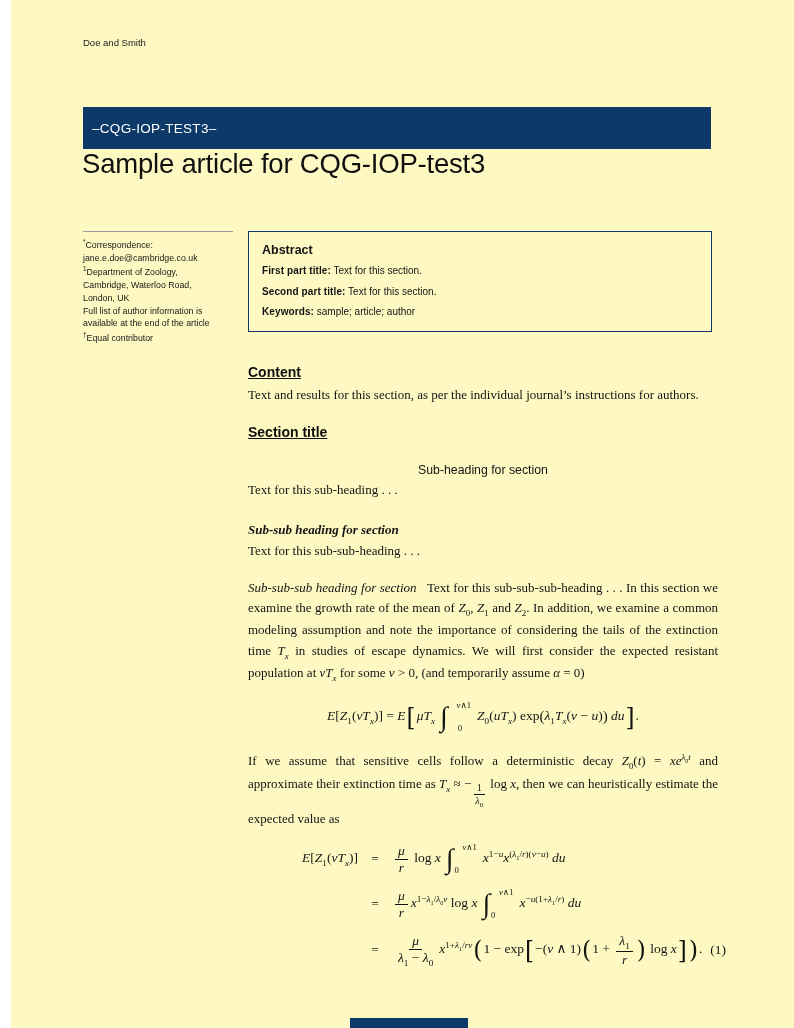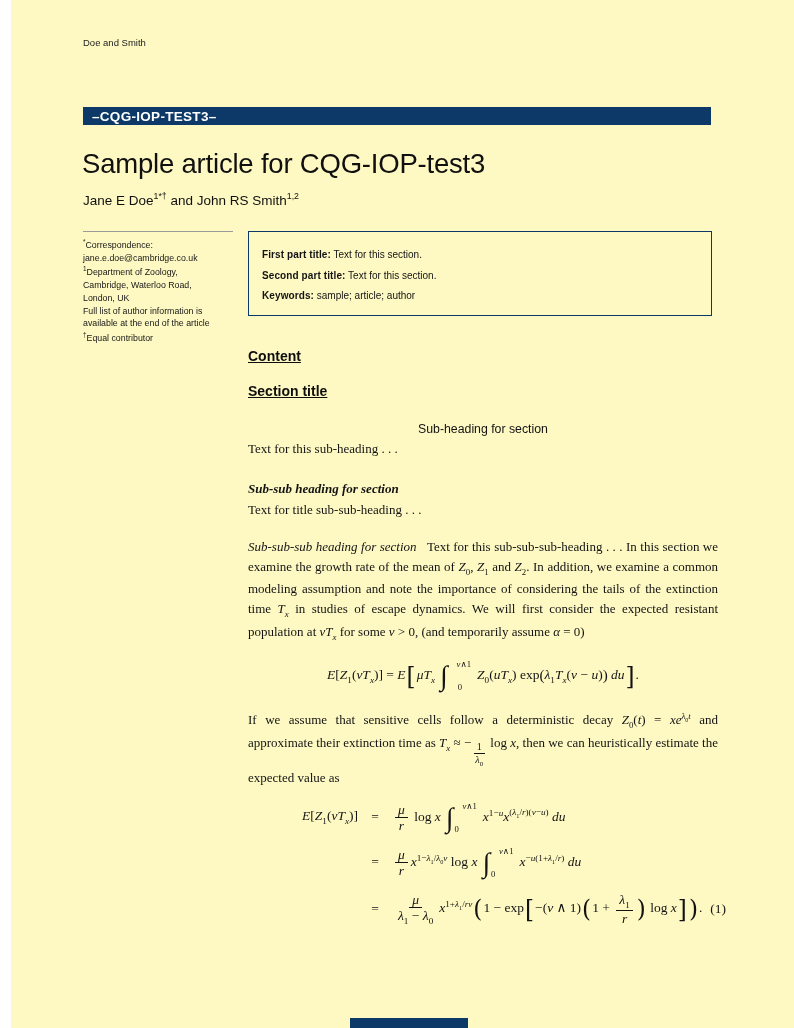--- a/index.html
+++ b/index.html
@@ -1,23 +1,23 @@
 <!DOCTYPE html>
 <html><head>
 <meta charset="utf-8">
 <style>
   html,body{margin:0;padding:0;background:#ffffff;}
   .page{position:relative;width:794px;height:1028px;background:#fef9c3;
         font-family:"Liberation Sans","DejaVu Sans",sans-serif;color:#131313;overflow:hidden;margin-left:11px;}
 
   .running-head{position:absolute;top:37px;left:72px;font-size:9.5px;color:#222;}
 
-  .banner{position:absolute;top:107px;left:72px;width:628px;height:18px;background:#0c3968;
+  .banner{position:absolute;top:107px;left:72px;width:628px;height:42px;background:#0c3968;
           color:#ffffff;display:flex;align-items:center;box-sizing:border-box;padding-left:9px;
-          font-weight:bold;font-size:13.5px;letter-spacing:.3px;}
+          font-weight:normal;font-size:13.5px;letter-spacing:.3px;}
 
   .title{position:absolute;top:148px;left:71px;margin:0;font-size:27.5px;font-weight:500;
          letter-spacing:-.2px;color:#101010;}
 
   .authors{position:absolute;top:191px;left:72px;font-size:13.5px;color:#101010;}
   .authors sup{font-size:.65em;}
 
   .two-col{position:absolute;top:231px;left:72px;width:635px;display:flex;gap:13px;align-items:flex-start;}
 
   .side{flex:0 0 152px;width:152px;}
@@ -78,48 +78,49 @@
 <div class="page">
 
   <div class="running-head">Doe and Smith</div>
 
   <div class="banner">
     <span>–CQG-IOP-TEST3–</span>
   </div>
 
   <h1 class="title">Sample article for CQG-IOP-test3</h1>
 
-  <div class="authors">Jane E Doe<sup>1*†</sup> and John RS Smith<sup>1,2</sup></div>
 
   <div class="two-col">
 
     <aside class="side">
       <div class="side-rule"></div>
       <div class="side-text"><sup>*</sup>Correspondence:<br>jane.e.doe@cambridge.co.uk<br><sup>1</sup>Department of Zoology,<br>Cambridge, Waterloo Road,<br>London, UK<br>Full list of author information is<br>available at the end of the article<br><sup>†</sup>Equal contributor</div>
     </aside>
 
     <div class="main-col">
 
       <div class="abstract-box">
+        <div class="abs-heading">Abstract</div>
         <p class="abs-line"><b>First part title:</b> Text for this section.</p>
         <p class="abs-line"><b>Second part title:</b> Text for this section.</p>
         <p class="abs-line"><b>Keywords:</b> sample; article; author</p>
       </div>
 
       <div class="content">
 
         <h2 class="h-sans">Content</h2>
+        <p class="body-p">Text and results for this section, as per the individual journal’s instructions for authors.</p>
 
         <h2 class="h-sans space-above">Section title</h2>
 
         <h3 class="h-sans-light">Sub-heading for section</h3>
         <p class="body-p">Text for this sub-heading . . .</p>
 
         <h3 class="h-serif-it">Sub-sub heading for section</h3>
-        <p class="body-p">Text for title sub-sub-heading . . .</p>
+        <p class="body-p">Text for this sub-sub-heading . . .</p>
 
         <p class="body-p gap"><i>Sub-sub-sub heading for section</i>&nbsp;&nbsp;&nbsp;Text for this sub-sub-sub-heading . . . In this section we examine the growth rate of the mean of <i>Z</i><sub>0</sub>, <i>Z</i><sub>1</sub> and <i>Z</i><sub>2</sub>. In addition, we examine a common modeling assumption and note the importance of considering the tails of the extinction time <i>T<sub>x</sub></i> in studies of escape dynamics. We will first consider the expected resistant population at <i>vT<sub>x</sub></i> for some <i>v</i> &gt; 0, (and temporarily assume <i>α</i> = 0)</p>
 
         <div class="eq eq1"><i>E</i><span class="md">[</span><i>Z</i><sub>1</sub>(<i>vT<sub>x</sub></i>)<span class="md">]</span> = <i>E</i><span class="bb">[</span><i>μT<sub>x</sub></i><span class="intg">∫</span><span class="lims">
               <span class="lu"><i>v</i>∧1</span>
               <span class="ll">0</span>
             </span><i>Z</i><sub>0</sub>(<i>uT<sub>x</sub></i>) exp<span class="mp">(</span><i>λ</i><sub>1</sub><i>T<sub>x</sub></i>(<i>v</i> − <i>u</i>)<span class="mp">)</span> <i>du</i><span class="bb">]</span>.</div>
 
         <p class="body-p">If we assume that sensitive cells follow a deterministic decay <i>Z</i><sub>0</sub>(<i>t</i>) = <i>xe</i><sup><i>λ</i><sub>0</sub><i>t</i></sup> and approximate their extinction time as <i>T<sub>x</sub></i> ≈ −<span class="frac sm">
               <span class="fn">1</span>

